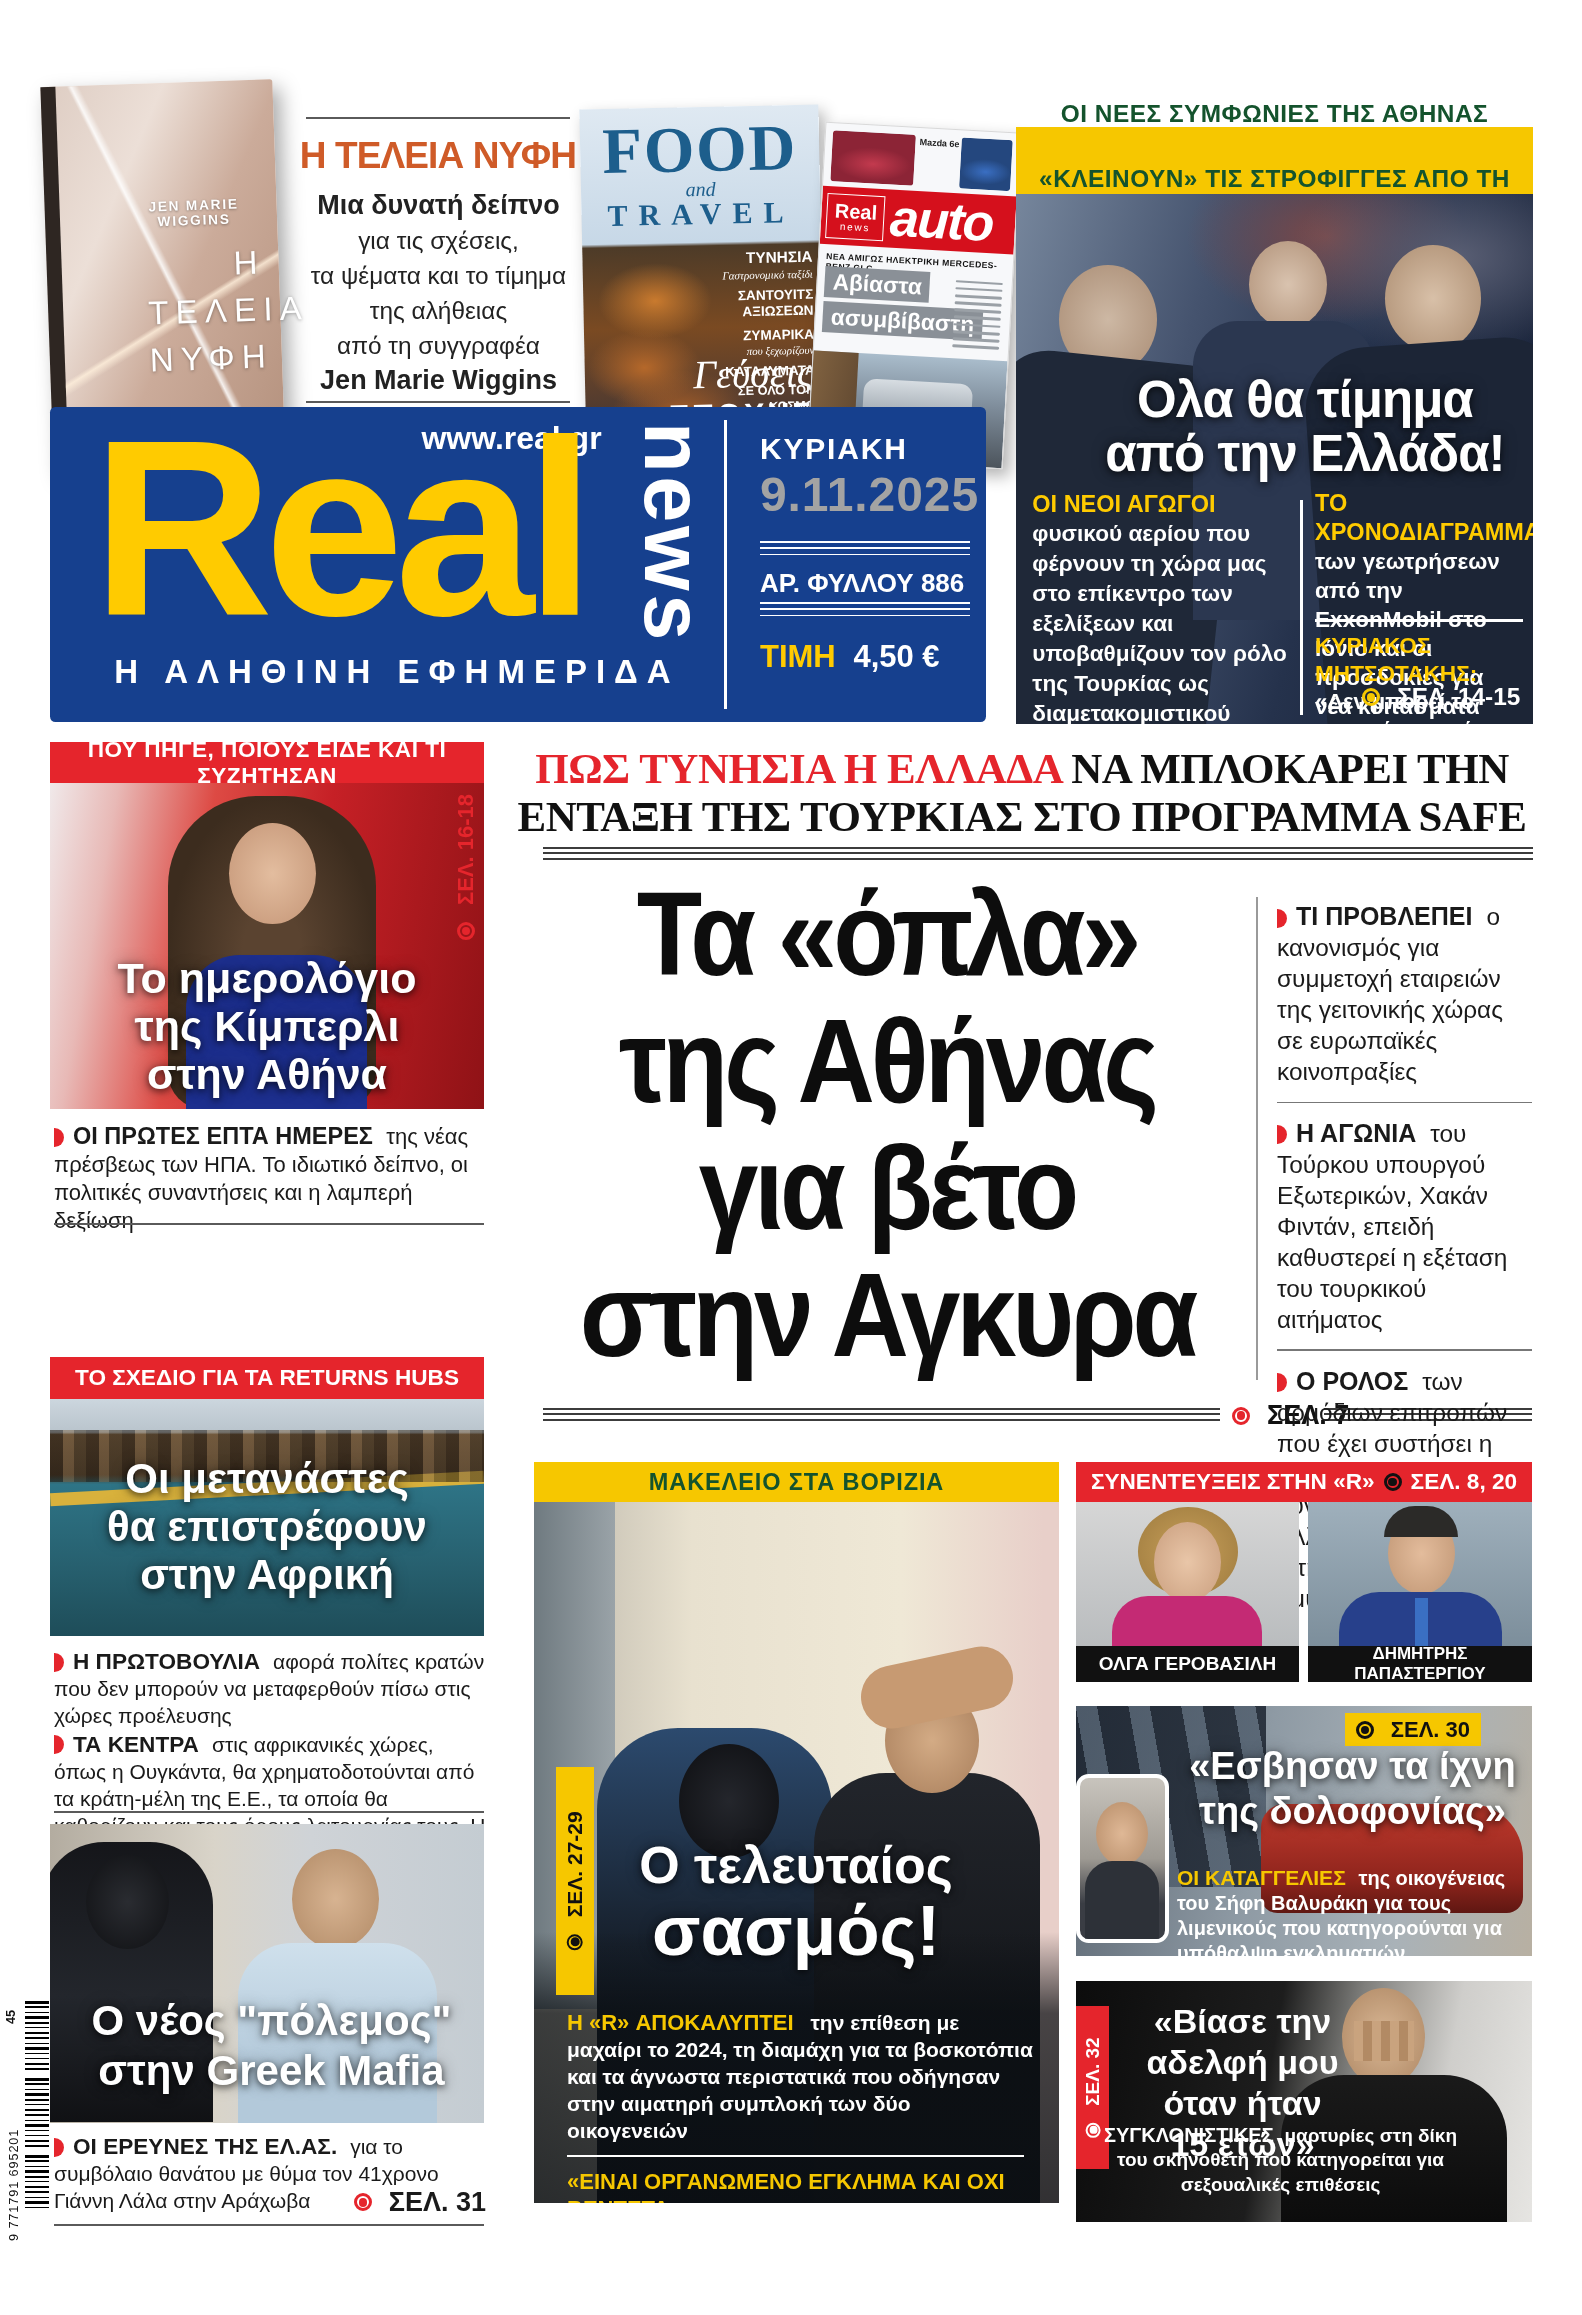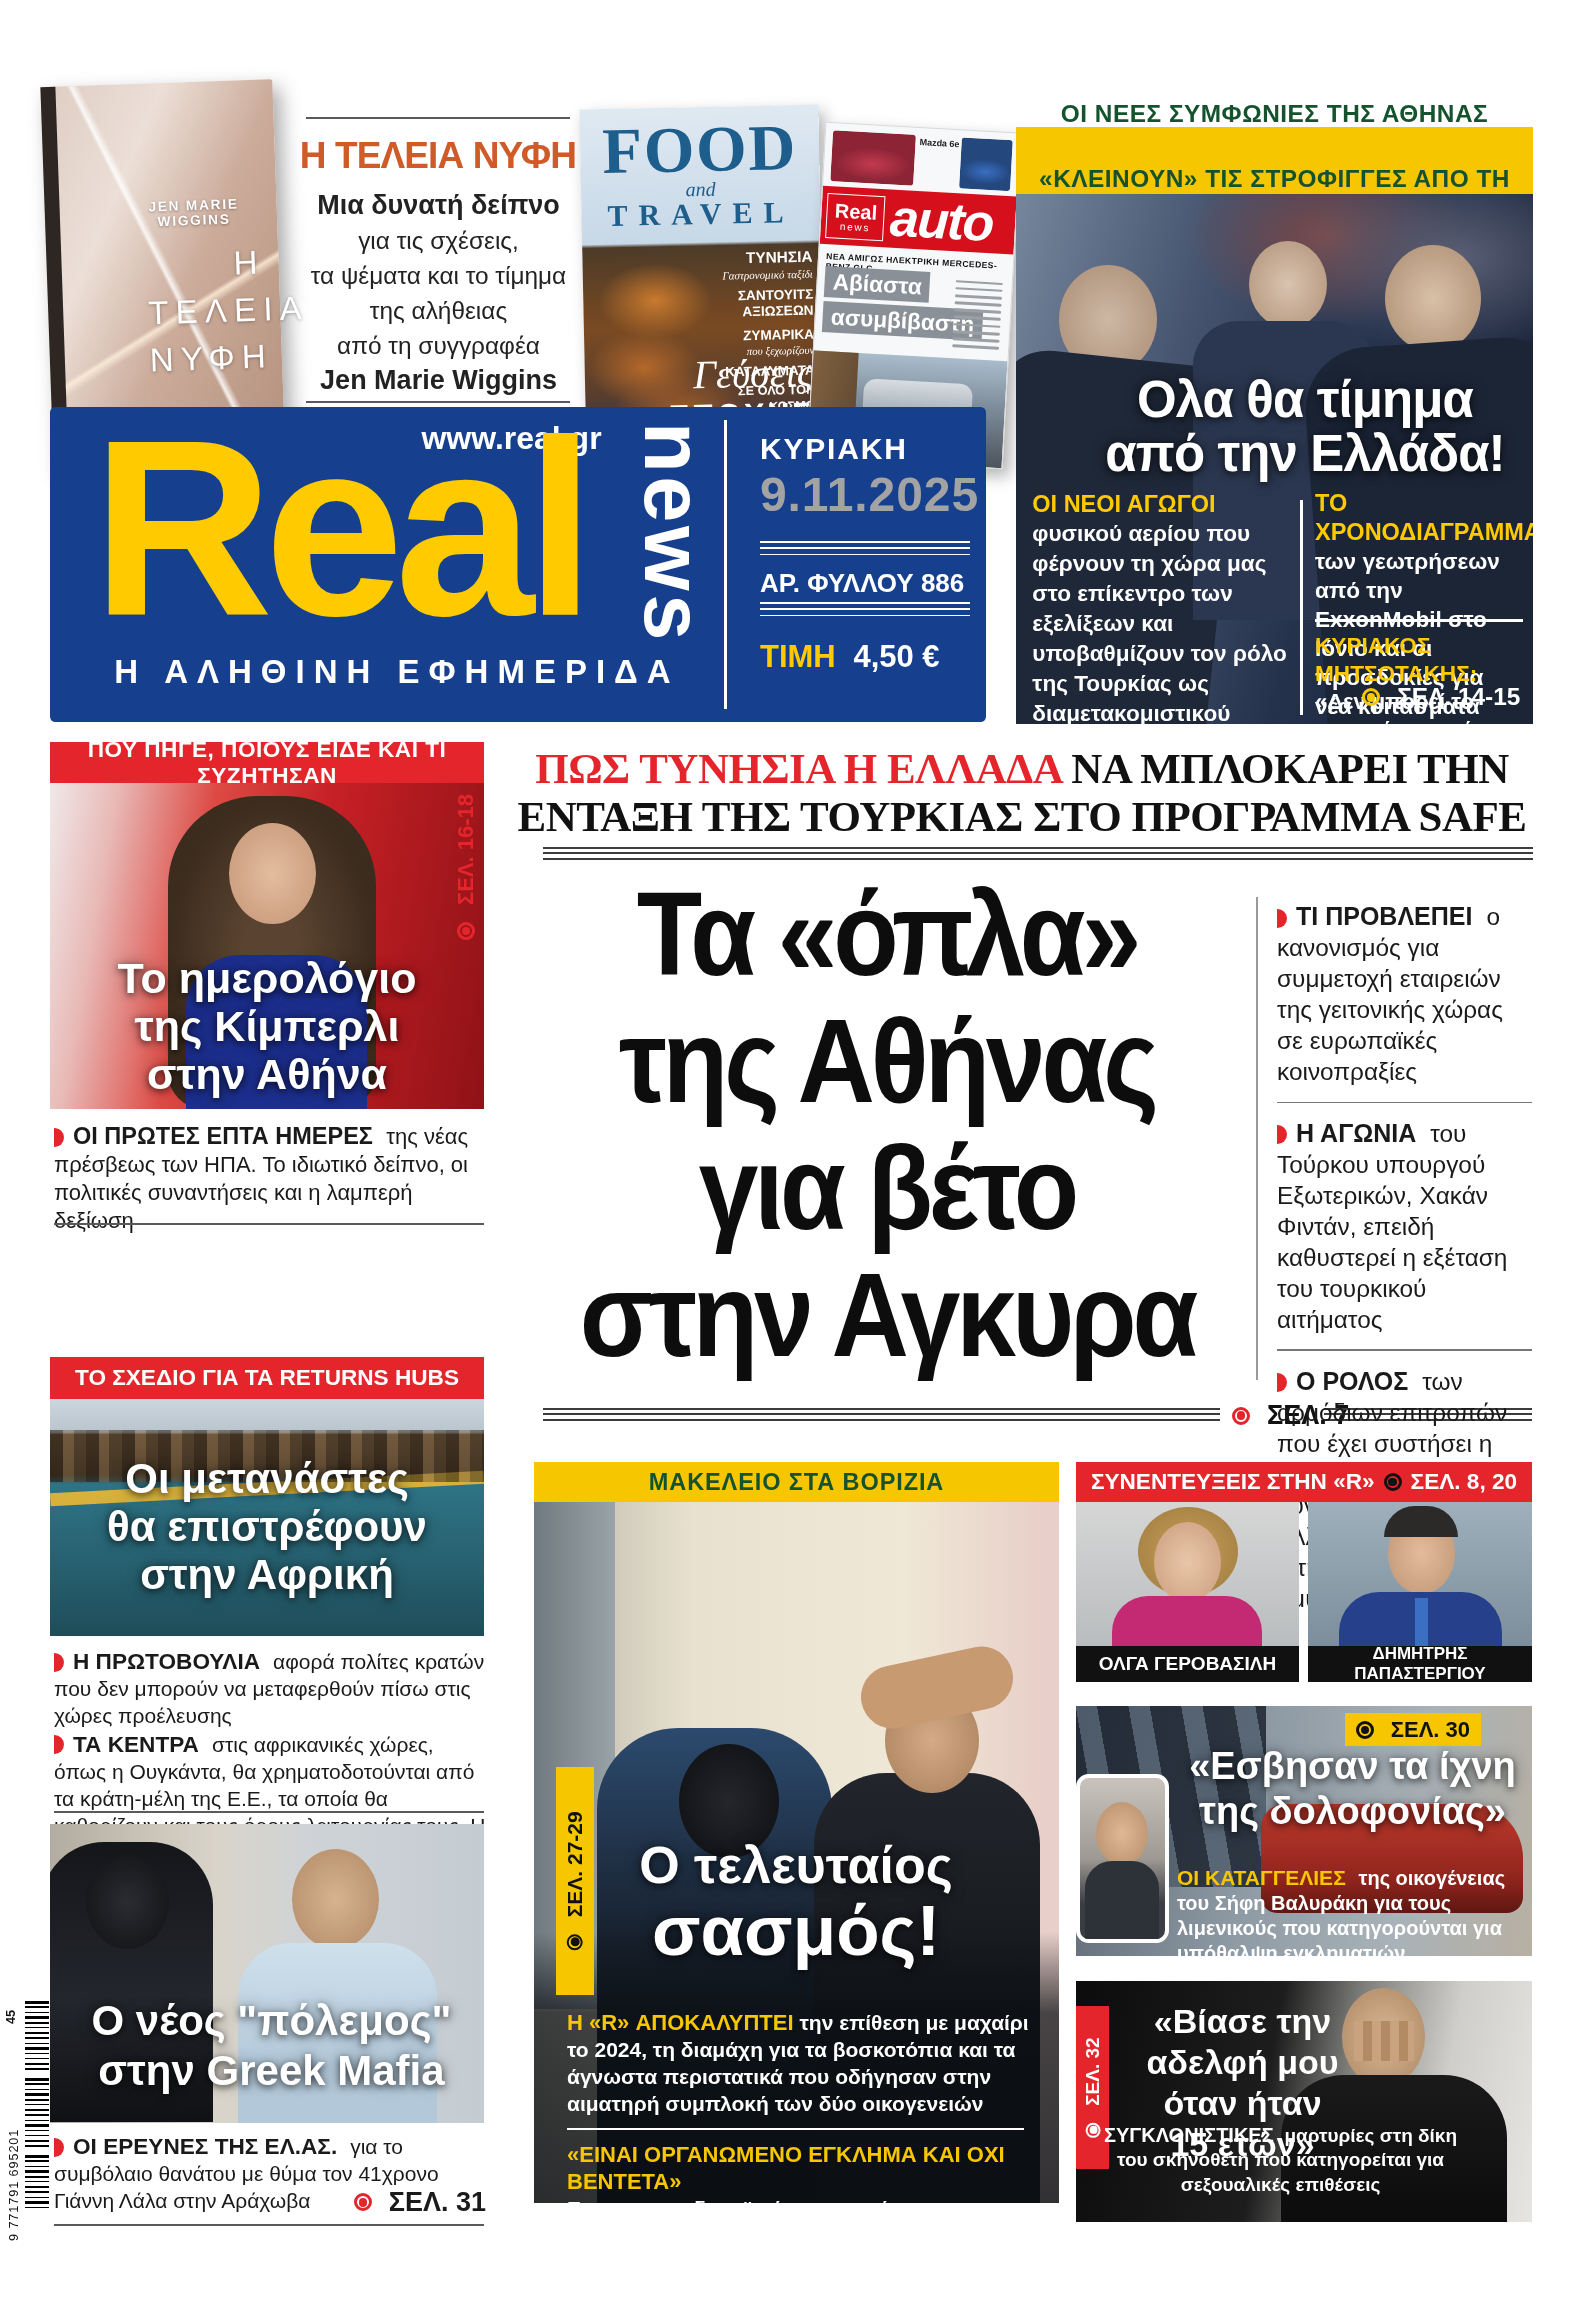--- a/index.html
+++ b/index.html
@@ -325,21 +325,21 @@
       <span class="ref vtext" style="font-size:21px;color:#111;">
         <span class="ring" style="color:#111;transform:rotate(90deg);width:16.3px;height:16.3px;border-width:2.7px;"></span>
         <span>ΣΕΛ. 27-29</span>
       </span>
     </div>
     <div class="abs ctr white b pshadow" style="left:72px;top:335px;width:380px;">
       <div style="font-size:52px;line-height:56px;">Ο τελευταίος</div>
       <div style="font-size:71px;line-height:76px;">σασμός!</div>
     </div>
     <div class="abs" style="left:33px;top:507px;width:467px;font-size:21px;line-height:27px;">
-      <span class="b" style="color:#f6c700;font-size:22px;margin-right:0;">Η «R» ΑΠΟΚΑΛΥΠΤΕΙ</span>
+      <span class="b" style="color:#f6c700;font-size:22px;margin-right:11px;">Η «R» ΑΠΟΚΑΛΥΠΤΕΙ</span>
       <span class="white b">την επίθεση με μαχαίρι το 2024, τη διαμάχη για τα βοσκοτόπια και τα άγνωστα περιστατικά που οδήγησαν στην αιματηρή συμπλοκή των δύο οικογενειών</span>
       <div style="height:1.8px;background:#fff;margin:11px 0;width:457px;"></div>
       <div class="b" style="color:#f6c700;font-size:22px;">«ΕΙΝΑΙ ΟΡΓΑΝΩΜΕΝΟ ΕΓΚΛΗΜΑ ΚΑΙ ΟΧΙ ΒΕΝΤΕΤΑ»</div>
       <span class="white b">Εγκριτοι ακαδημαϊκοί και επιστήμονες αναλύουν τα νέα χαρακτηριστικά που έχει λάβει η ένοπλη βία στην Κρήτη</span>
     </div>
   </div>
 
   <div class="banner banner-red" style="left:1076px;top:1462px;width:456px;height:40px;font-size:22.6px;gap:9px;">
     <span>ΣΥΝΕΝΤΕΥΞΕΙΣ ΣΤΗΝ «R»</span>
     <span class="ring" style="color:#111;"></span>

